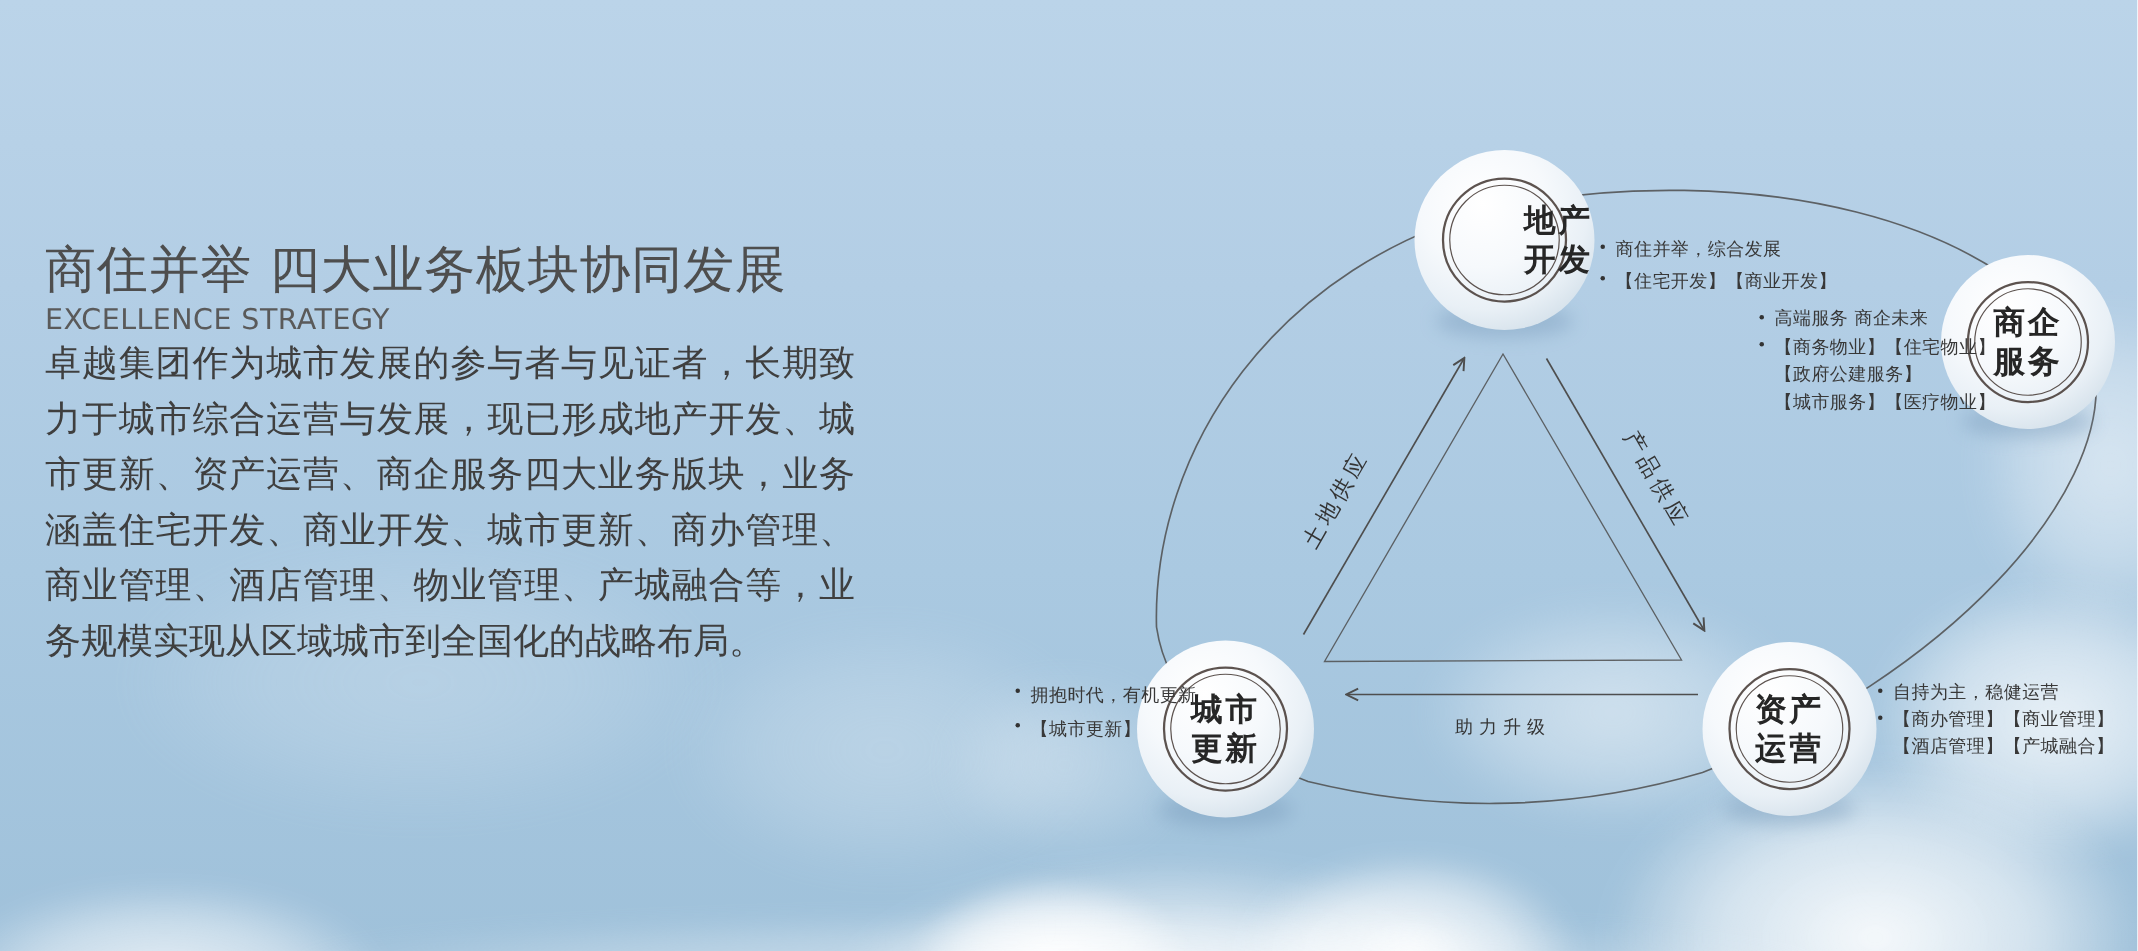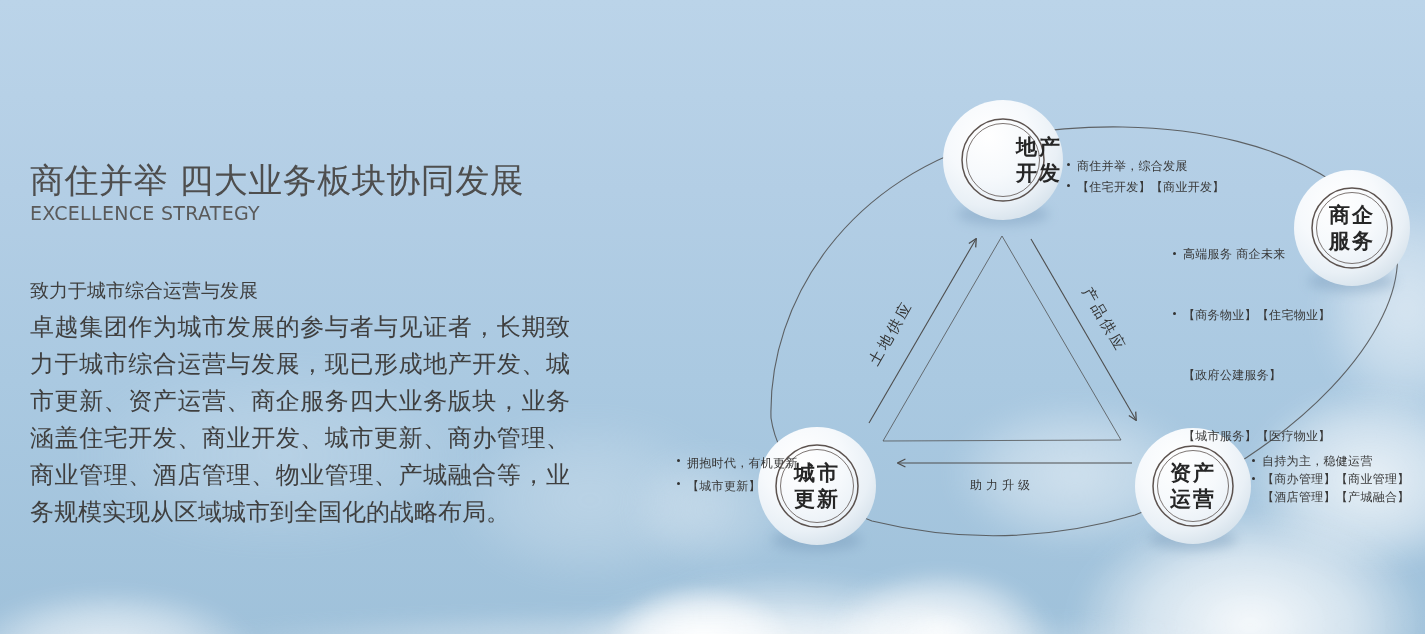--- a/index.html
+++ b/index.html
@@ -56,21 +56,21 @@
   .bullets { white-space: nowrap; }
   .bullets .line {
     position: relative; padding-left: 11px;
     font-size: 12px; font-weight: 500; color: #383838; letter-spacing: 0.3px;
   }
   .bullets .line.dotted::before {
     content: ""; position: absolute; left: 1px; top: 0.55em;
     width: 3px; height: 3px; border-radius: 50%; background: #333;
   }
   .bullets.pd .line { line-height: 21px; }
-  .bullets.cs .line { line-height: 18.5px; margin-top: 42px; }
+  .bullets.cs .line { line-height: 18.5px; }
   .bullets.ao .line { line-height: 18px; }
   .bullets.ur .line { line-height: 23px; }
 </style>
 </head>
 <body>
 
 <div class="page">
 
   <div>
     <div class="cloud" style="left:10px;top:330px;width:540px;height:250px;opacity:.20;filter:blur(16px);"></div>
@@ -83,21 +83,20 @@
     <div class="cloud" style="left:470px;top:535px;width:620px;height:280px;opacity:.97;filter:blur(7px);"></div>
     <div class="cloud" style="left:575px;top:565px;width:250px;height:150px;opacity:1;filter:blur(5px);"></div>
     <div class="cloud" style="left:790px;top:545px;width:300px;height:180px;opacity:.98;filter:blur(6px);"></div>
     <div class="cloud" style="left:-90px;top:565px;width:400px;height:180px;opacity:.80;filter:blur(8px);"></div>
     <div class="cloud" style="left:0px;top:598px;width:1425px;height:90px;opacity:.45;filter:blur(8px);"></div>
   </div>
 
   <section class="intro">
     <h1>商住并举 四大业务板块协同发展</h1>
     <div class="subtitle">EXCELLENCE STRATEGY</div>
-    <div class="lead">致力于城市综合运营与发展</div>
     <p class="body">卓越集团作为城市发展的参与者与见证者，长期致力于城市综合运营与发展，现已形成地产开发、城市更新、资产运营、商企服务四大业务版块，业务涵盖住宅开发、商业开发、城市更新、商办管理、商业管理、酒店管理、物业管理、产城融合等，业务规模实现从区域城市到全国化的战略布局。</p>
   </section>
 
   <svg class="diagram-svg" width="1425" height="634" viewBox="0 0 1425 634">
     <defs>
       <radialGradient id="sphereGrad" cx="38%" cy="30%" r="78%">
         <stop offset="0%" stop-color="#ffffff"></stop>
         <stop offset="45%" stop-color="#f6f9fc"></stop>
         <stop offset="75%" stop-color="#e9f0f6"></stop>
         <stop offset="100%" stop-color="#d2dfe9"></stop>

